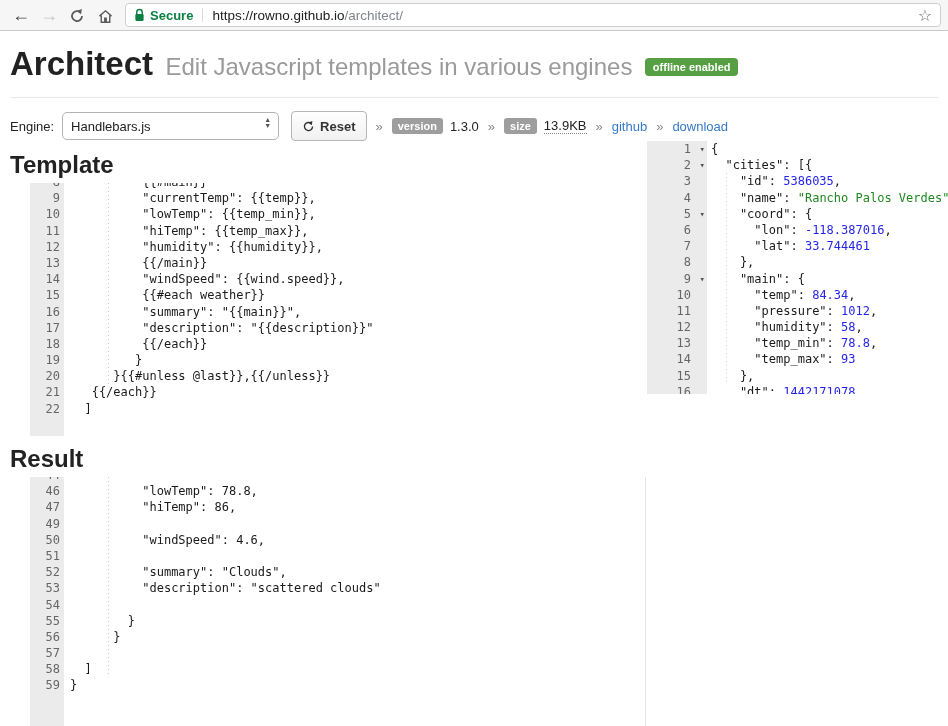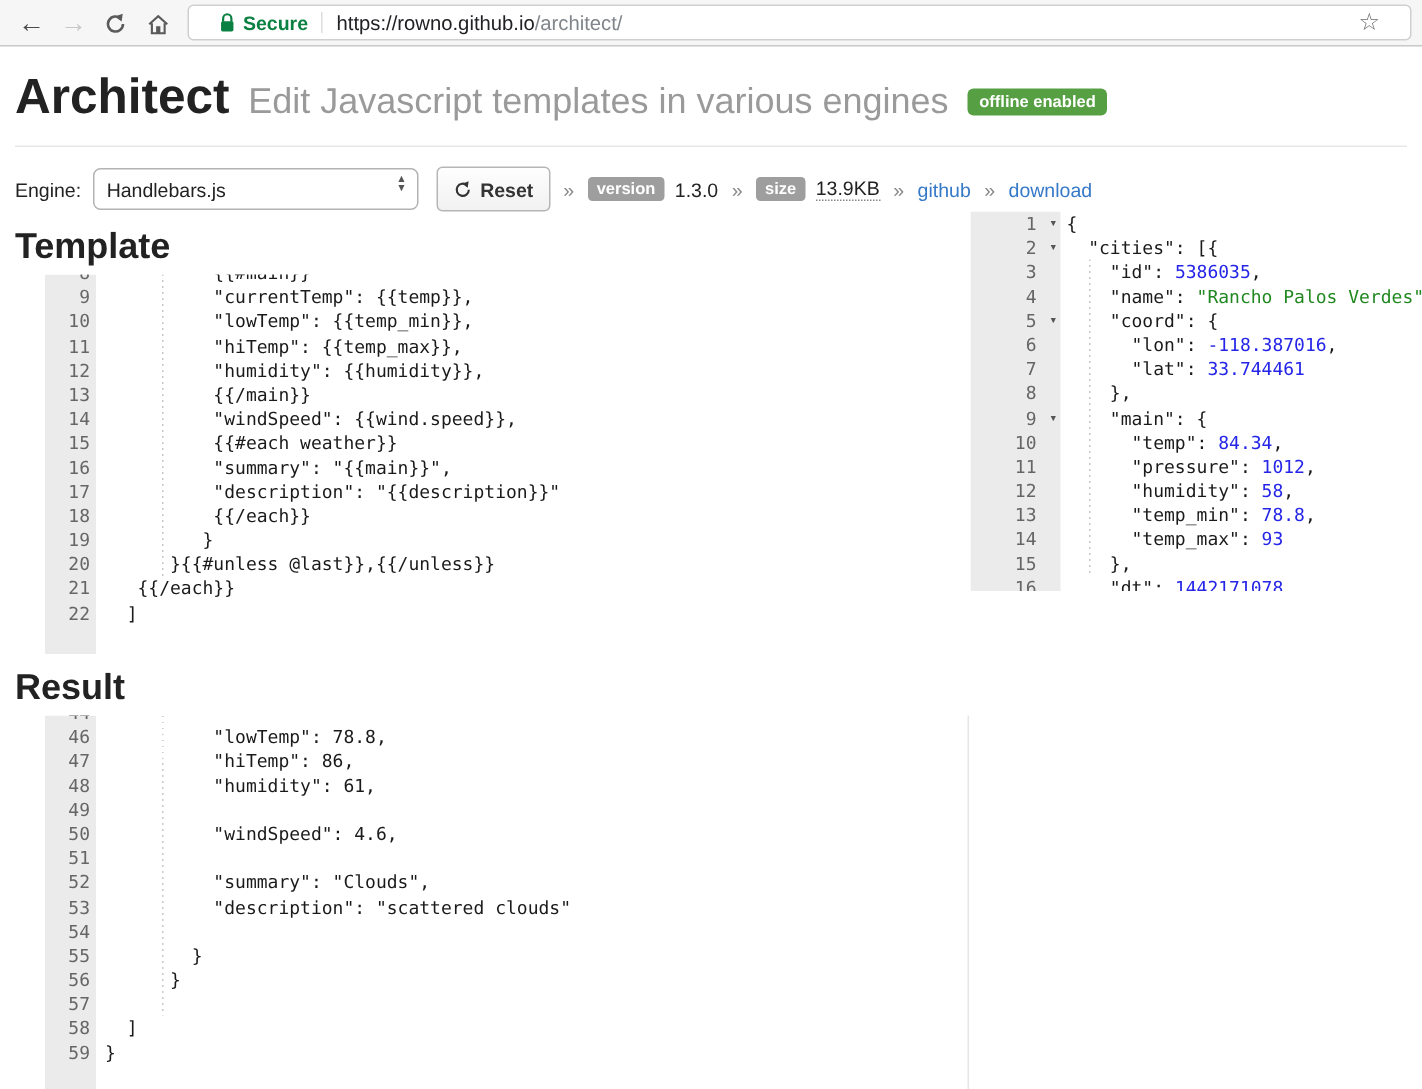--- a/index.html
+++ b/index.html
@@ -7,21 +7,21 @@
        font-family:"Liberation Sans",sans-serif;color:#222;}
   .page{position:relative;width:948px;height:726px;}
 
   
   .chrome{height:31px;background:#f6f6f6;border-bottom:1px solid #c9c9c9;
           display:flex;align-items:center;padding:0 7px;box-sizing:border-box;}
   .nav-ic{width:28px;text-align:center;font-size:18px;line-height:28px;color:#4a4a4a;cursor:default;}
   .nav-ic.disabled{color:#c7c7c7;}
   .nav-ic svg{vertical-align:middle;}
   .omnibox{flex:1;height:22px;background:#fff;border:1px solid #cfcfcf;border-radius:4px;
-           margin-left:6px;display:flex;align-items:center;padding:0 20px;position:relative;}
+           margin-left:6px;display:flex;align-items:center;padding:0 8px;position:relative;}
   .secure{color:var(--secure-green);font-size:13px;font-weight:bold;margin-left:5px;}
   .ob-div{width:1px;height:14px;background:#ddd;margin:0 9px;}
   .url-main{font-size:13.5px;color:#202124;}
   .url-path{font-size:13.5px;color:#80868b;}
   .star{margin-left:auto;font-size:16px;color:#6b6b6b;}
 
   
   .content{padding-left:10px;}
   .hrow{margin-top:14px;white-space:nowrap;}
   .h1{font-size:33px;font-weight:bold;color:#222;display:inline;}
@@ -177,21 +177,20 @@
         </div>
 
         <h2 class="res-h">Result</h2>
         <div id="ed-result" class="cm tplg">
           <div class="gutter-strip"></div>
           <div class="guide" style="left:78px;top:0;height:200px;"></div>
           <div class="cm-inner">
               <div class="cm-row"><span class="cm-ln">44</span><span class="cm-code"></span></div>
               <div class="cm-row"><span class="cm-ln">46</span><span class="cm-code"><span class="tk-p">          "lowTemp": 78.8,</span></span></div>
               <div class="cm-row"><span class="cm-ln">47</span><span class="cm-code"><span class="tk-p">          "hiTemp": 86,</span></span></div>
-              <div class="cm-row"><span class="cm-ln">48</span><span class="cm-code"><span class="tk-p">          "humidity": 61,</span></span></div>
               <div class="cm-row"><span class="cm-ln">49</span><span class="cm-code"></span></div>
               <div class="cm-row"><span class="cm-ln">50</span><span class="cm-code"><span class="tk-p">          "windSpeed": 4.6,</span></span></div>
               <div class="cm-row"><span class="cm-ln">51</span><span class="cm-code"></span></div>
               <div class="cm-row"><span class="cm-ln">52</span><span class="cm-code"><span class="tk-p">          "summary": "Clouds",</span></span></div>
               <div class="cm-row"><span class="cm-ln">53</span><span class="cm-code"><span class="tk-p">          "description": "scattered clouds"</span></span></div>
               <div class="cm-row"><span class="cm-ln">54</span><span class="cm-code"></span></div>
               <div class="cm-row"><span class="cm-ln">55</span><span class="cm-code"><span class="tk-p">        }</span></span></div>
               <div class="cm-row"><span class="cm-ln">56</span><span class="cm-code"><span class="tk-p">      }</span></span></div>
               <div class="cm-row"><span class="cm-ln">57</span><span class="cm-code"></span></div>
               <div class="cm-row"><span class="cm-ln">58</span><span class="cm-code"><span class="tk-p">  ]</span></span></div>

